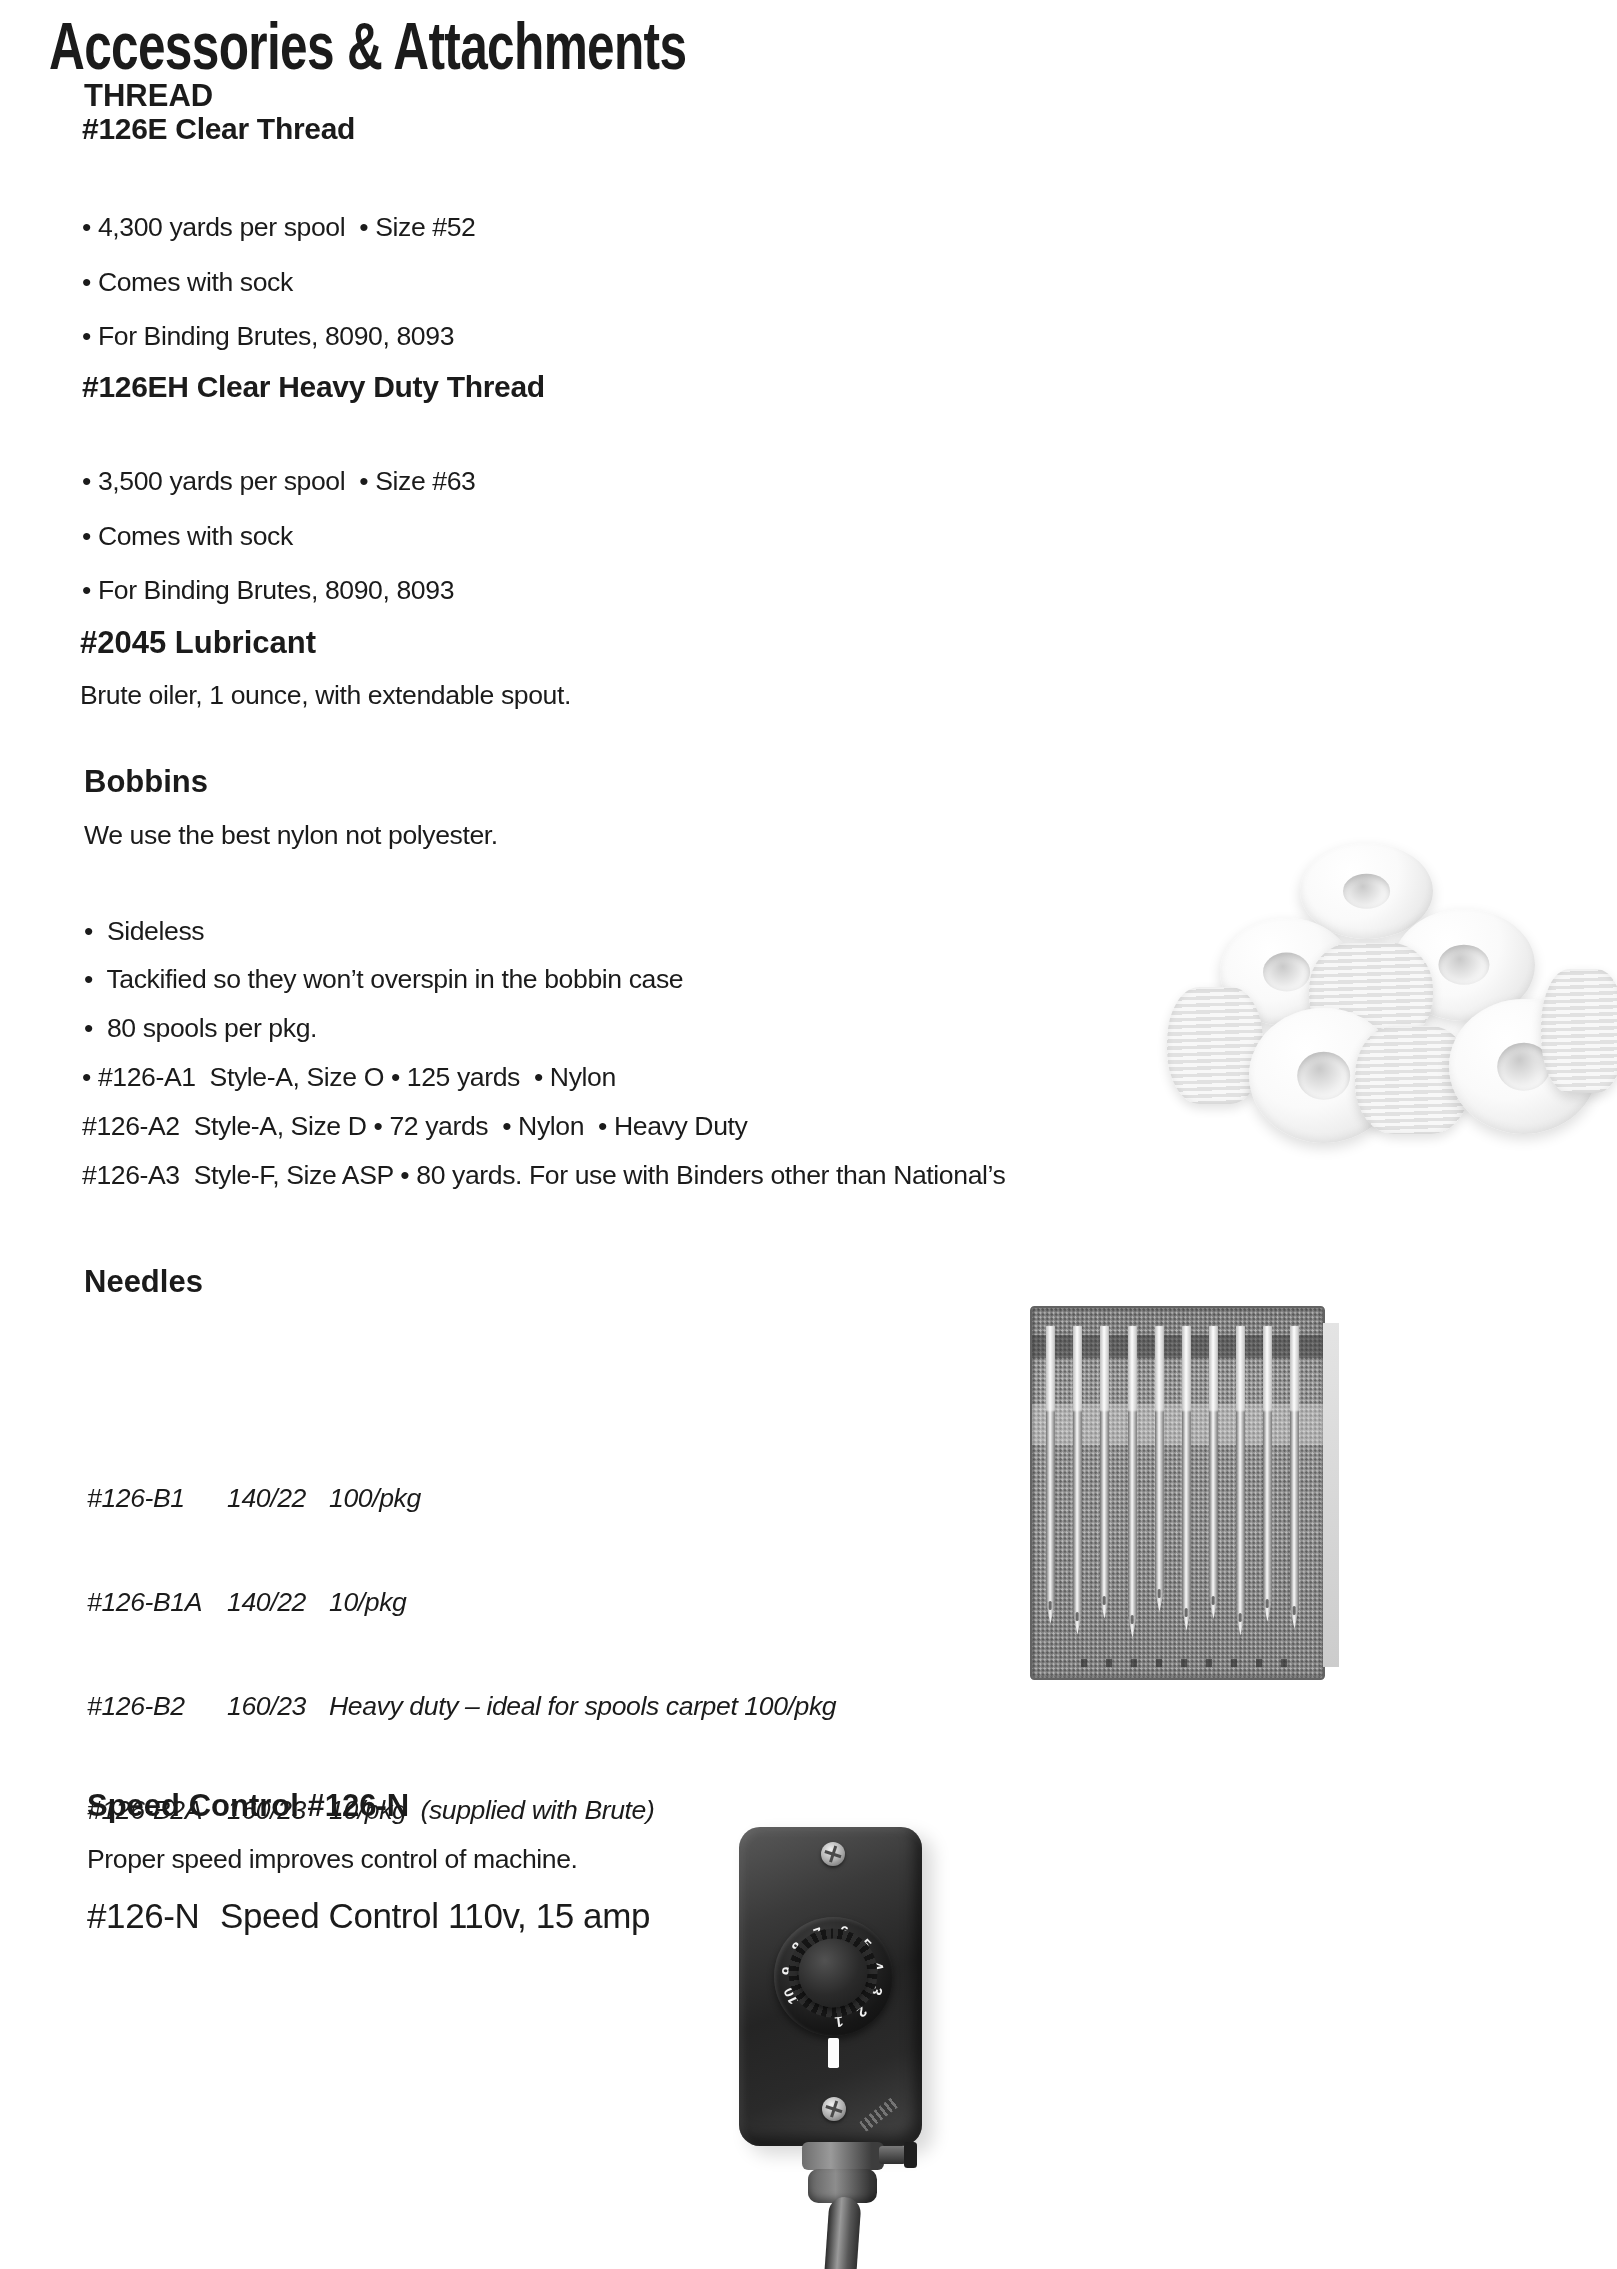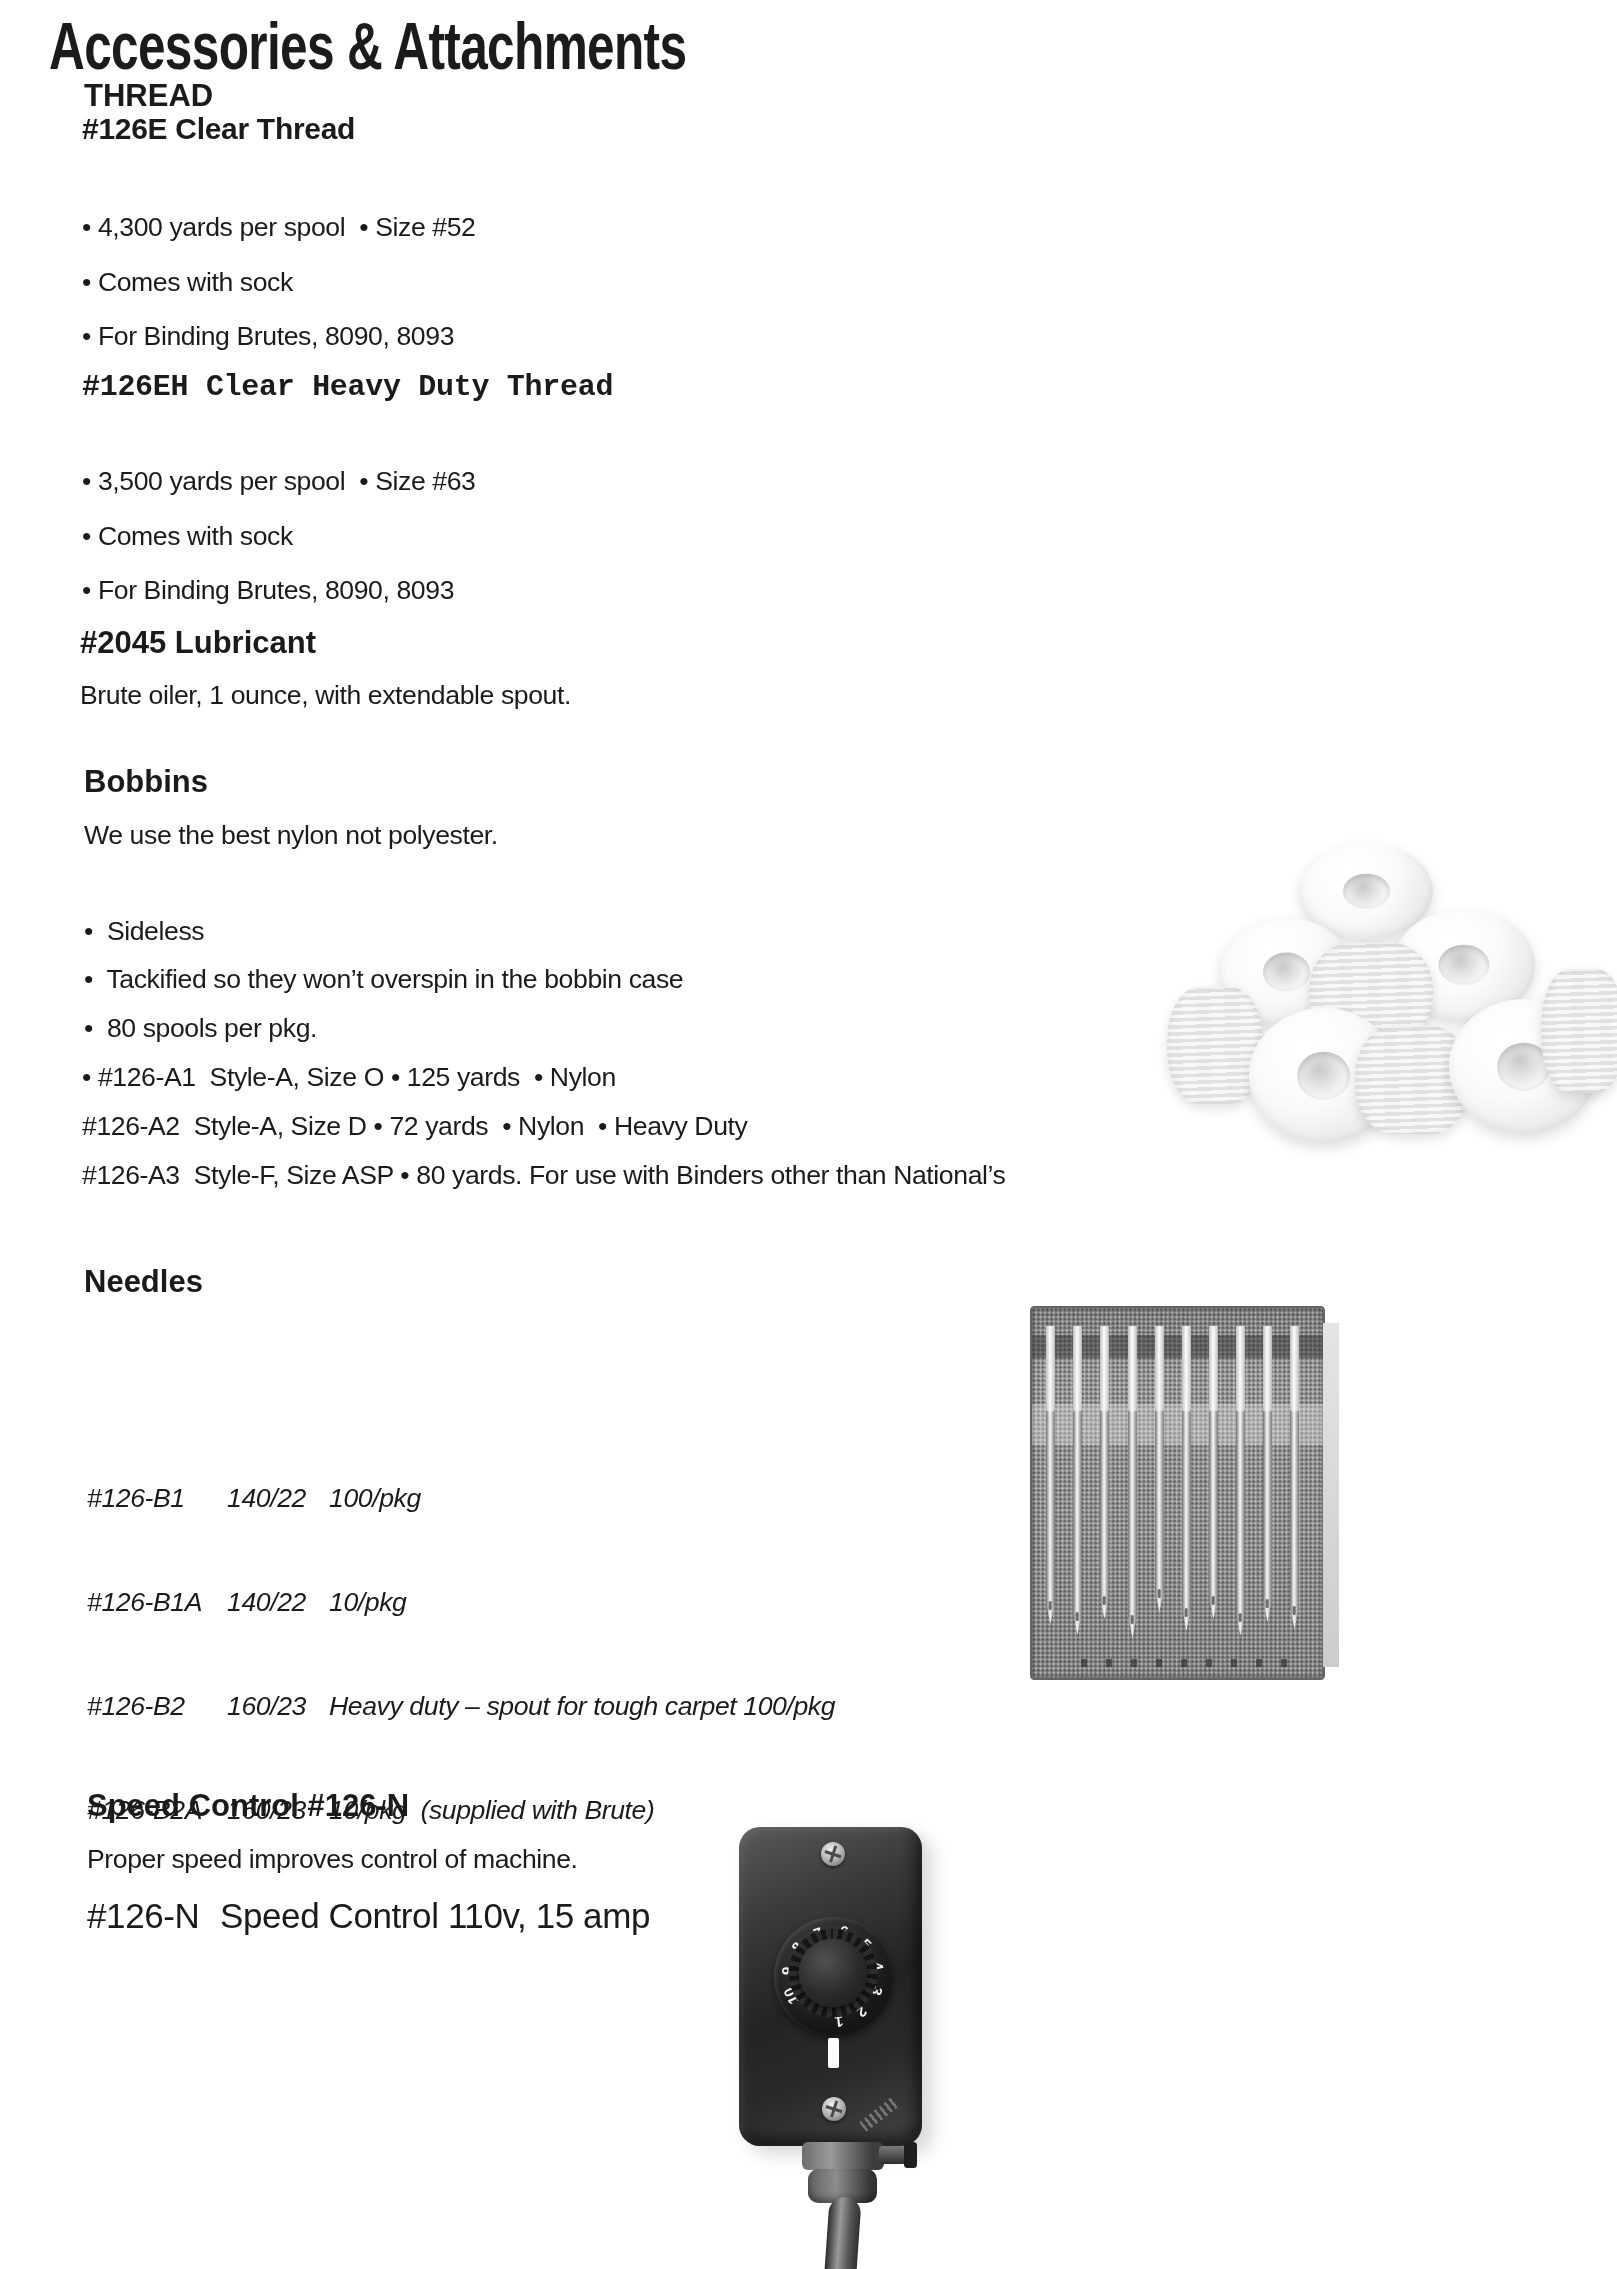--- a/index.html
+++ b/index.html
@@ -111,21 +111,21 @@
 <div class="page">
 
   <div class="abs page-title">Accessories &amp; Attachments</div>
 
   <div class="abs h-section" style="top:78px;left:84px;">THREAD</div>
   <div class="abs h-product" style="top:112px;left:82px;">#126E Clear Thread</div>
   <div class="abs bullets bullets-thread" style="top:165px;left:82px;">
     
   <div class="line">• 4,300 yards per spool  • Size #52</div><div class="line">• Comes with sock</div><div class="line">• For Binding Brutes, 8090, 8093</div></div>
 
-  <div class="abs h-product" style="top:370px;left:82px;font-family:Liberation Mono, monospace;">#126EH Clear Heavy Duty Thread</div>
+  <div class="abs h-product" style="top:370px;left:82px;">#126EH Clear Heavy Duty Thread</div>
   <div class="abs bullets bullets-thread" style="top:419px;left:82px;">
     
   <div class="line">• 3,500 yards per spool  • Size #63</div><div class="line">• Comes with sock</div><div class="line">• For Binding Brutes, 8090, 8093</div></div>
 
   <div class="abs h-section" style="top:625px;left:80px;">#2045 Lubricant</div>
   <div class="abs body-line" style="top:681px;left:80px;">Brute oiler, 1 ounce, with extendable spout.</div>
 
   <div class="abs h-section" style="top:764px;left:84px;">Bobbins</div>
   <div class="abs body-line" style="top:821px;left:84px;">We use the best nylon not polyester.</div>
   <div class="abs bullets bullets-bobbins" style="top:869px;left:84px;">
@@ -169,21 +169,21 @@
     
       <div class="row">
         <span>#126-B1A</span>
         <span>140/22</span>
         <span>10/pkg</span>
       </div>
     
       <div class="row">
         <span>#126-B2</span>
         <span>160/23</span>
-        <span>Heavy duty – spout for tough carpet 100/pkg</span>
+        <span>Heavy duty – ideal for spools carpet 100/pkg</span>
       </div>
     
       <div class="row">
         <span>#126-B2A</span>
         <span>160/23</span>
         <span>10/pkg  (supplied with Brute)</span>
       </div>
     </div>
 
   <div class="needles-photo">

